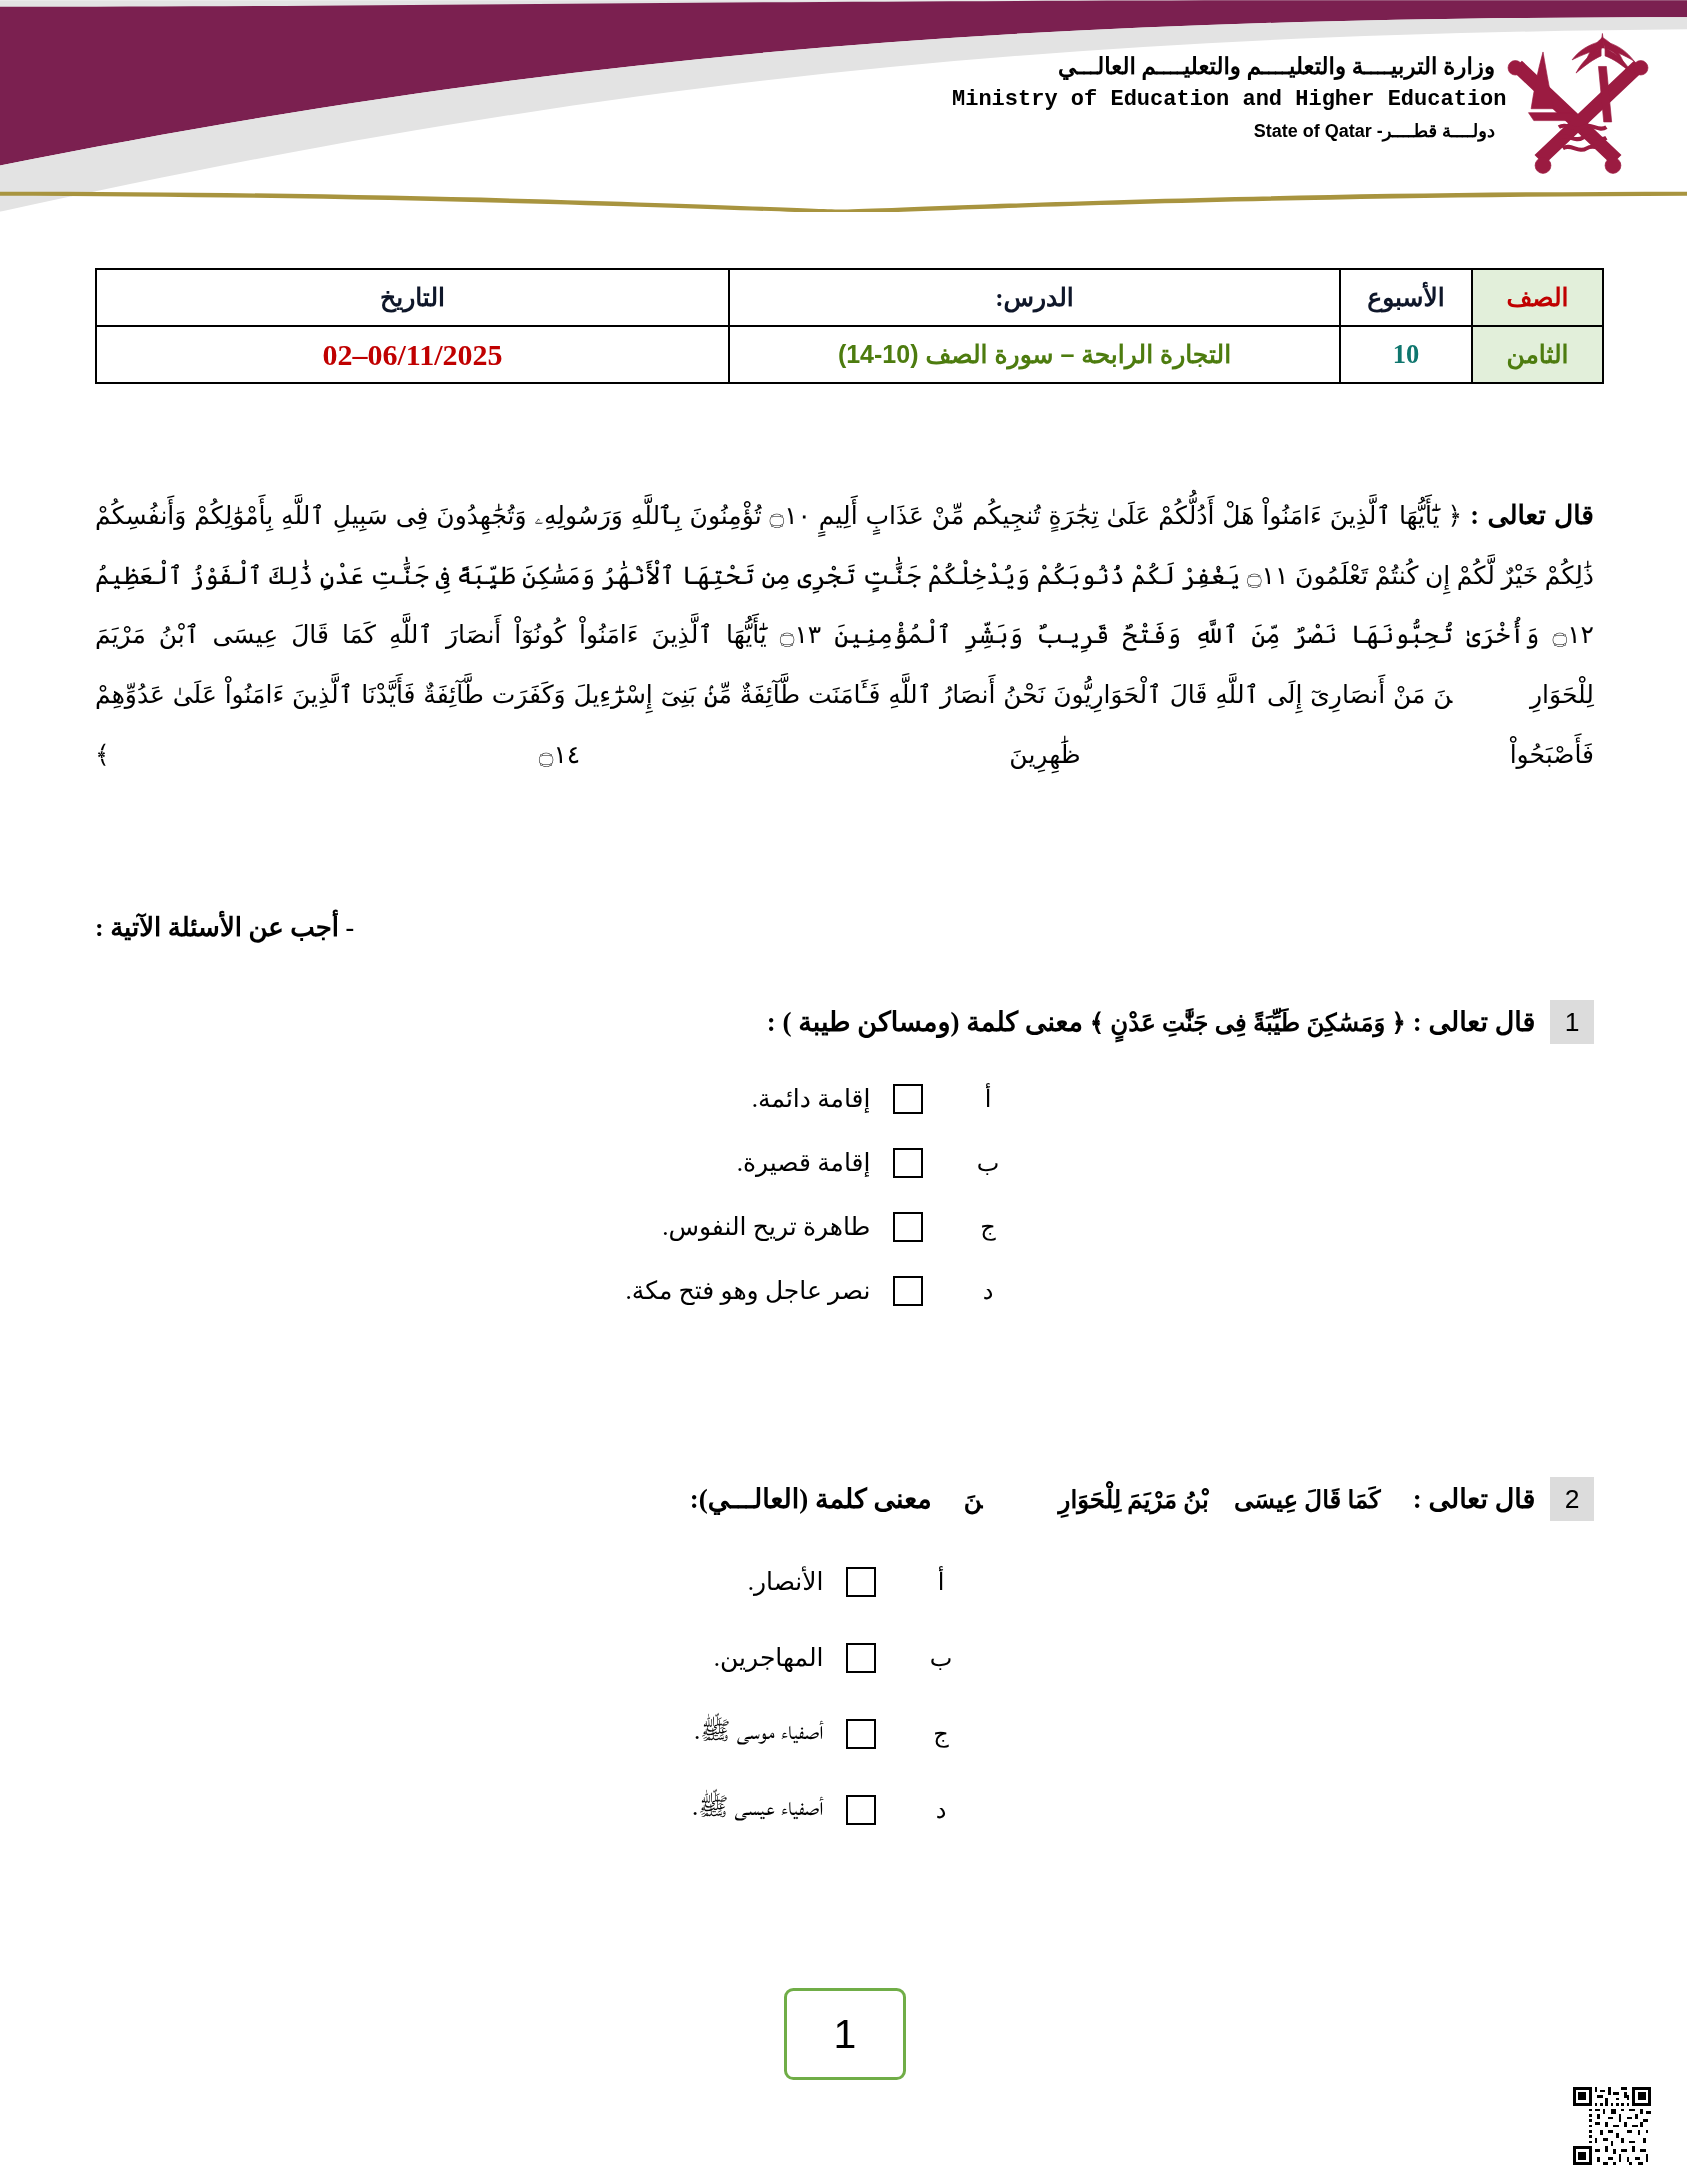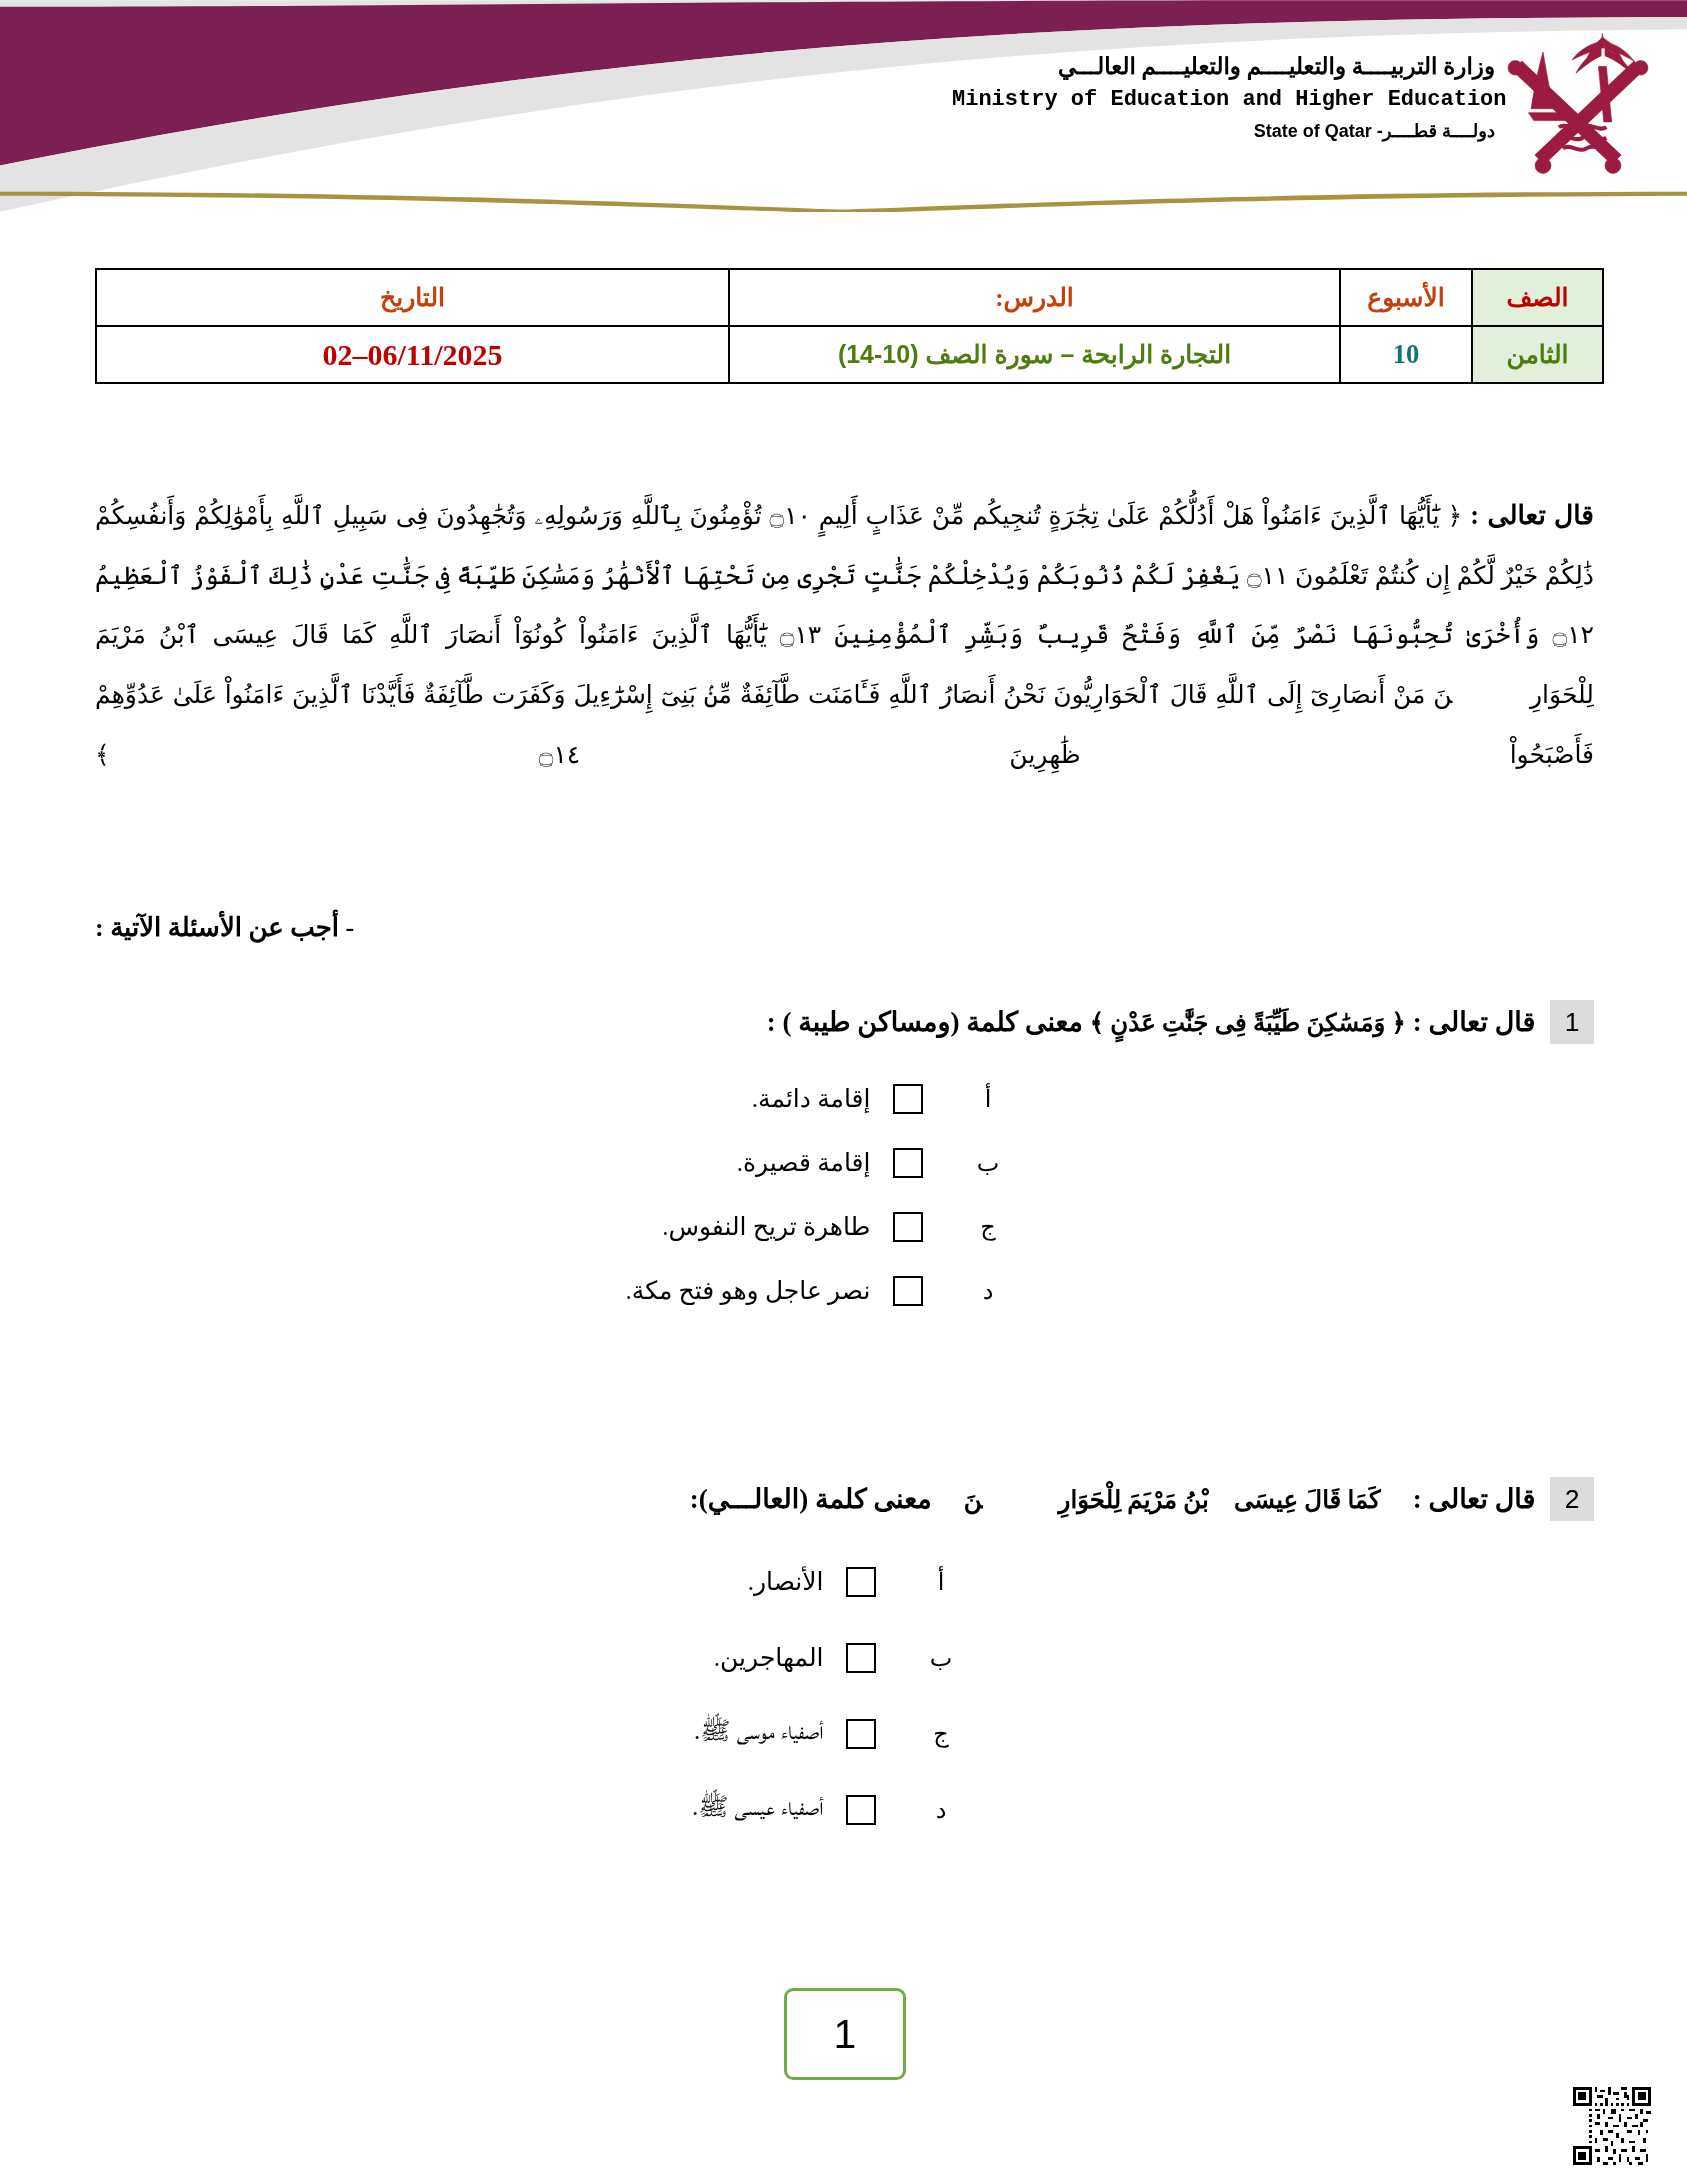--- a/index.html
+++ b/index.html
@@ -138,21 +138,21 @@
   .col-lesson{ width: 609px; }
   .col-date  { width: 631px; }
 
   .th-red {
     color: #C00000;
     font-weight: bold;
     font-size: 25px;
     font-family: "Liberation Serif", "DejaVu Serif", serif;
   }
   .th-black {
-    color: #c2410c;
+    color: #0f172a;
     font-weight: bold;
     font-size: 25px;
     font-family: "Liberation Serif", "DejaVu Serif", serif;
   }
   .td-red {
     color: #4d7c0f;
     font-weight: bold;
     font-size: 25px;
     font-family: Liberation Sans, sans-serif;
   }

